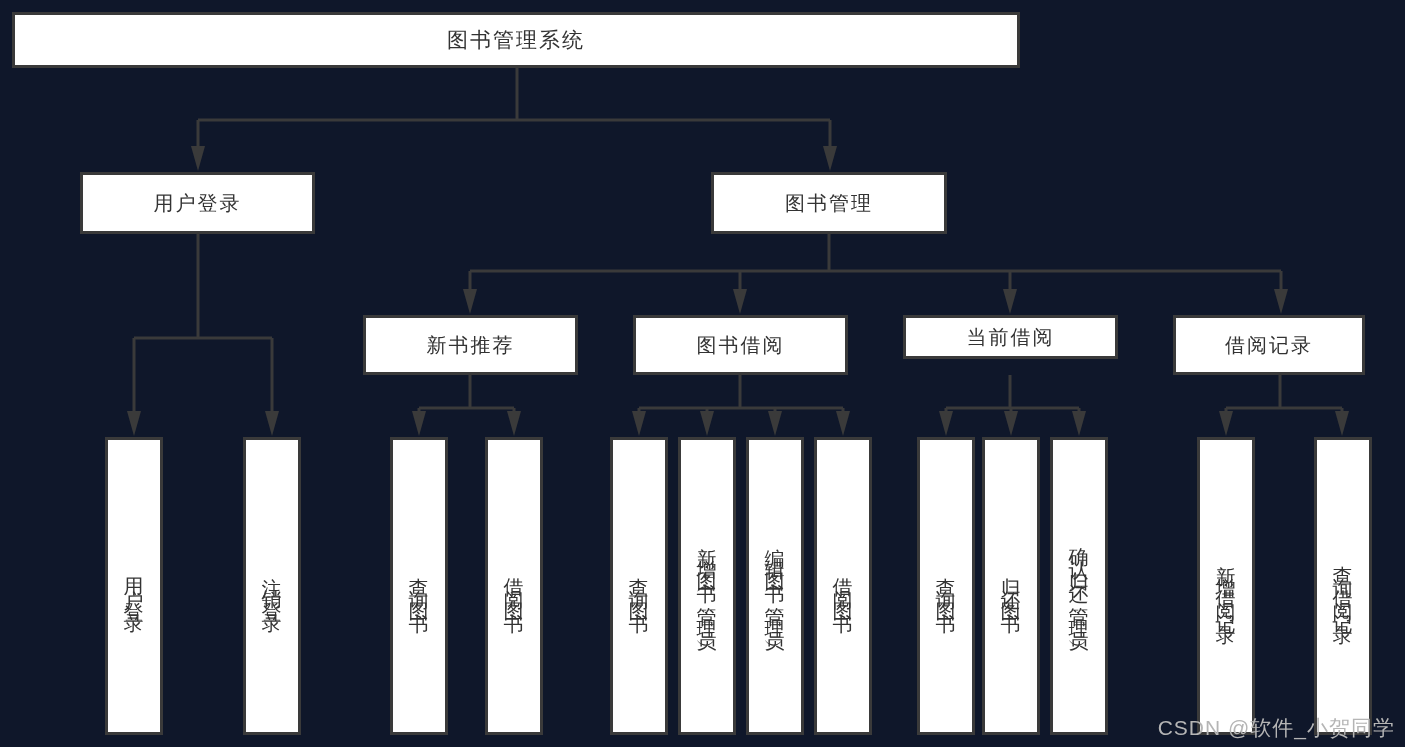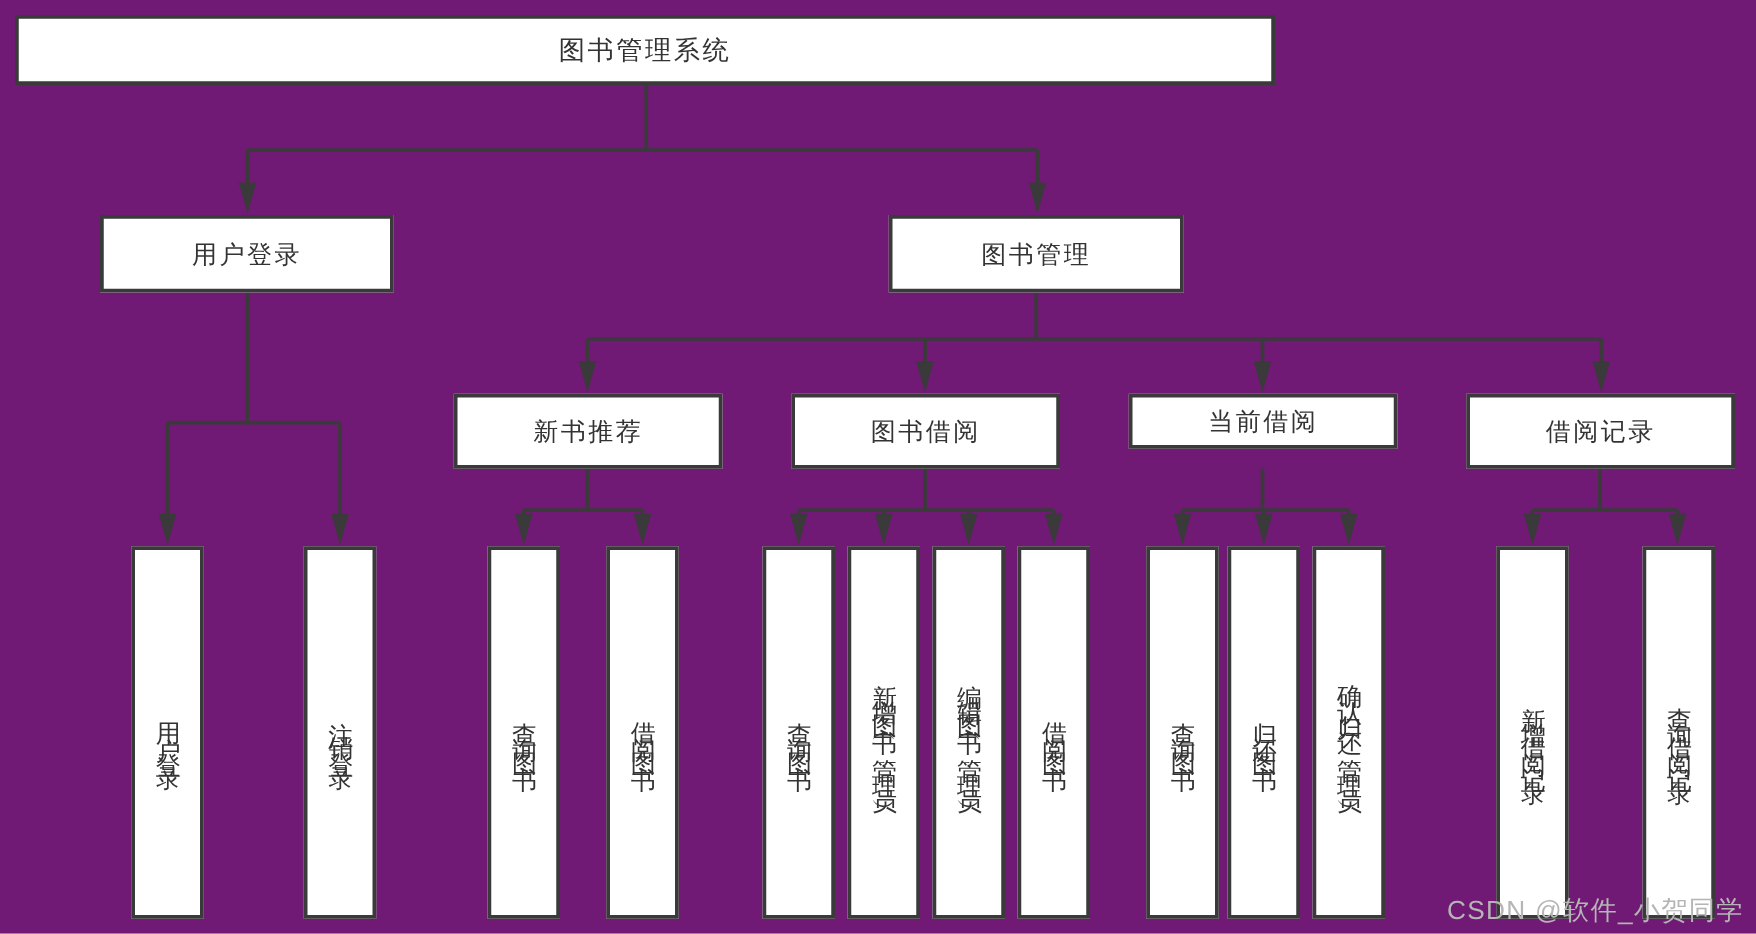--- a/index.html
+++ b/index.html
@@ -1,20 +1,20 @@
 <!DOCTYPE html>
 <html><head>
 <meta charset="utf-8">
 <style>
   html, body { margin: 0; padding: 0; background: #ffffff; }
   .canvas {
     position: relative;
     width: 1405px;
     height: 747px;
-    background: #701a75;
+    background: #0f172a;
     font-family: "Liberation Sans", sans-serif;
     overflow: hidden;
   }
   .wires {
     position: absolute;
     left: 0; top: 0;
     width: 1405px; height: 747px;
     pointer-events: none;
   }
   .node {
@@ -113,21 +113,21 @@
 
   <div class="node" style="left:363px;top:315px;width:215px;height:60px">
     <span class="label">新书推荐</span>
   </div>
   <div class="node" style="left:633px;top:315px;width:215px;height:60px">
     <span class="label">图书借阅</span>
   </div>
   <div class="node" style="left:903px;top:315px;width:215px;height:44px">
     <span class="label">当前借阅</span>
   </div>
-  <div class="node" style="left:1173px;top:315px;width:215px;height:60px">
+  <div class="node" style="left:1173px;top:315px;width:192px;height:60px">
     <span class="label">借阅记录</span>
   </div>
 
   <div class="vnode" style="left:105px;top:437px;width:58px;height:298px">
     <span class="vlabel">用户登录</span>
   </div>
   <div class="vnode" style="left:243px;top:437px;width:58px;height:298px">
     <span class="vlabel">注销登录</span>
   </div>
 

